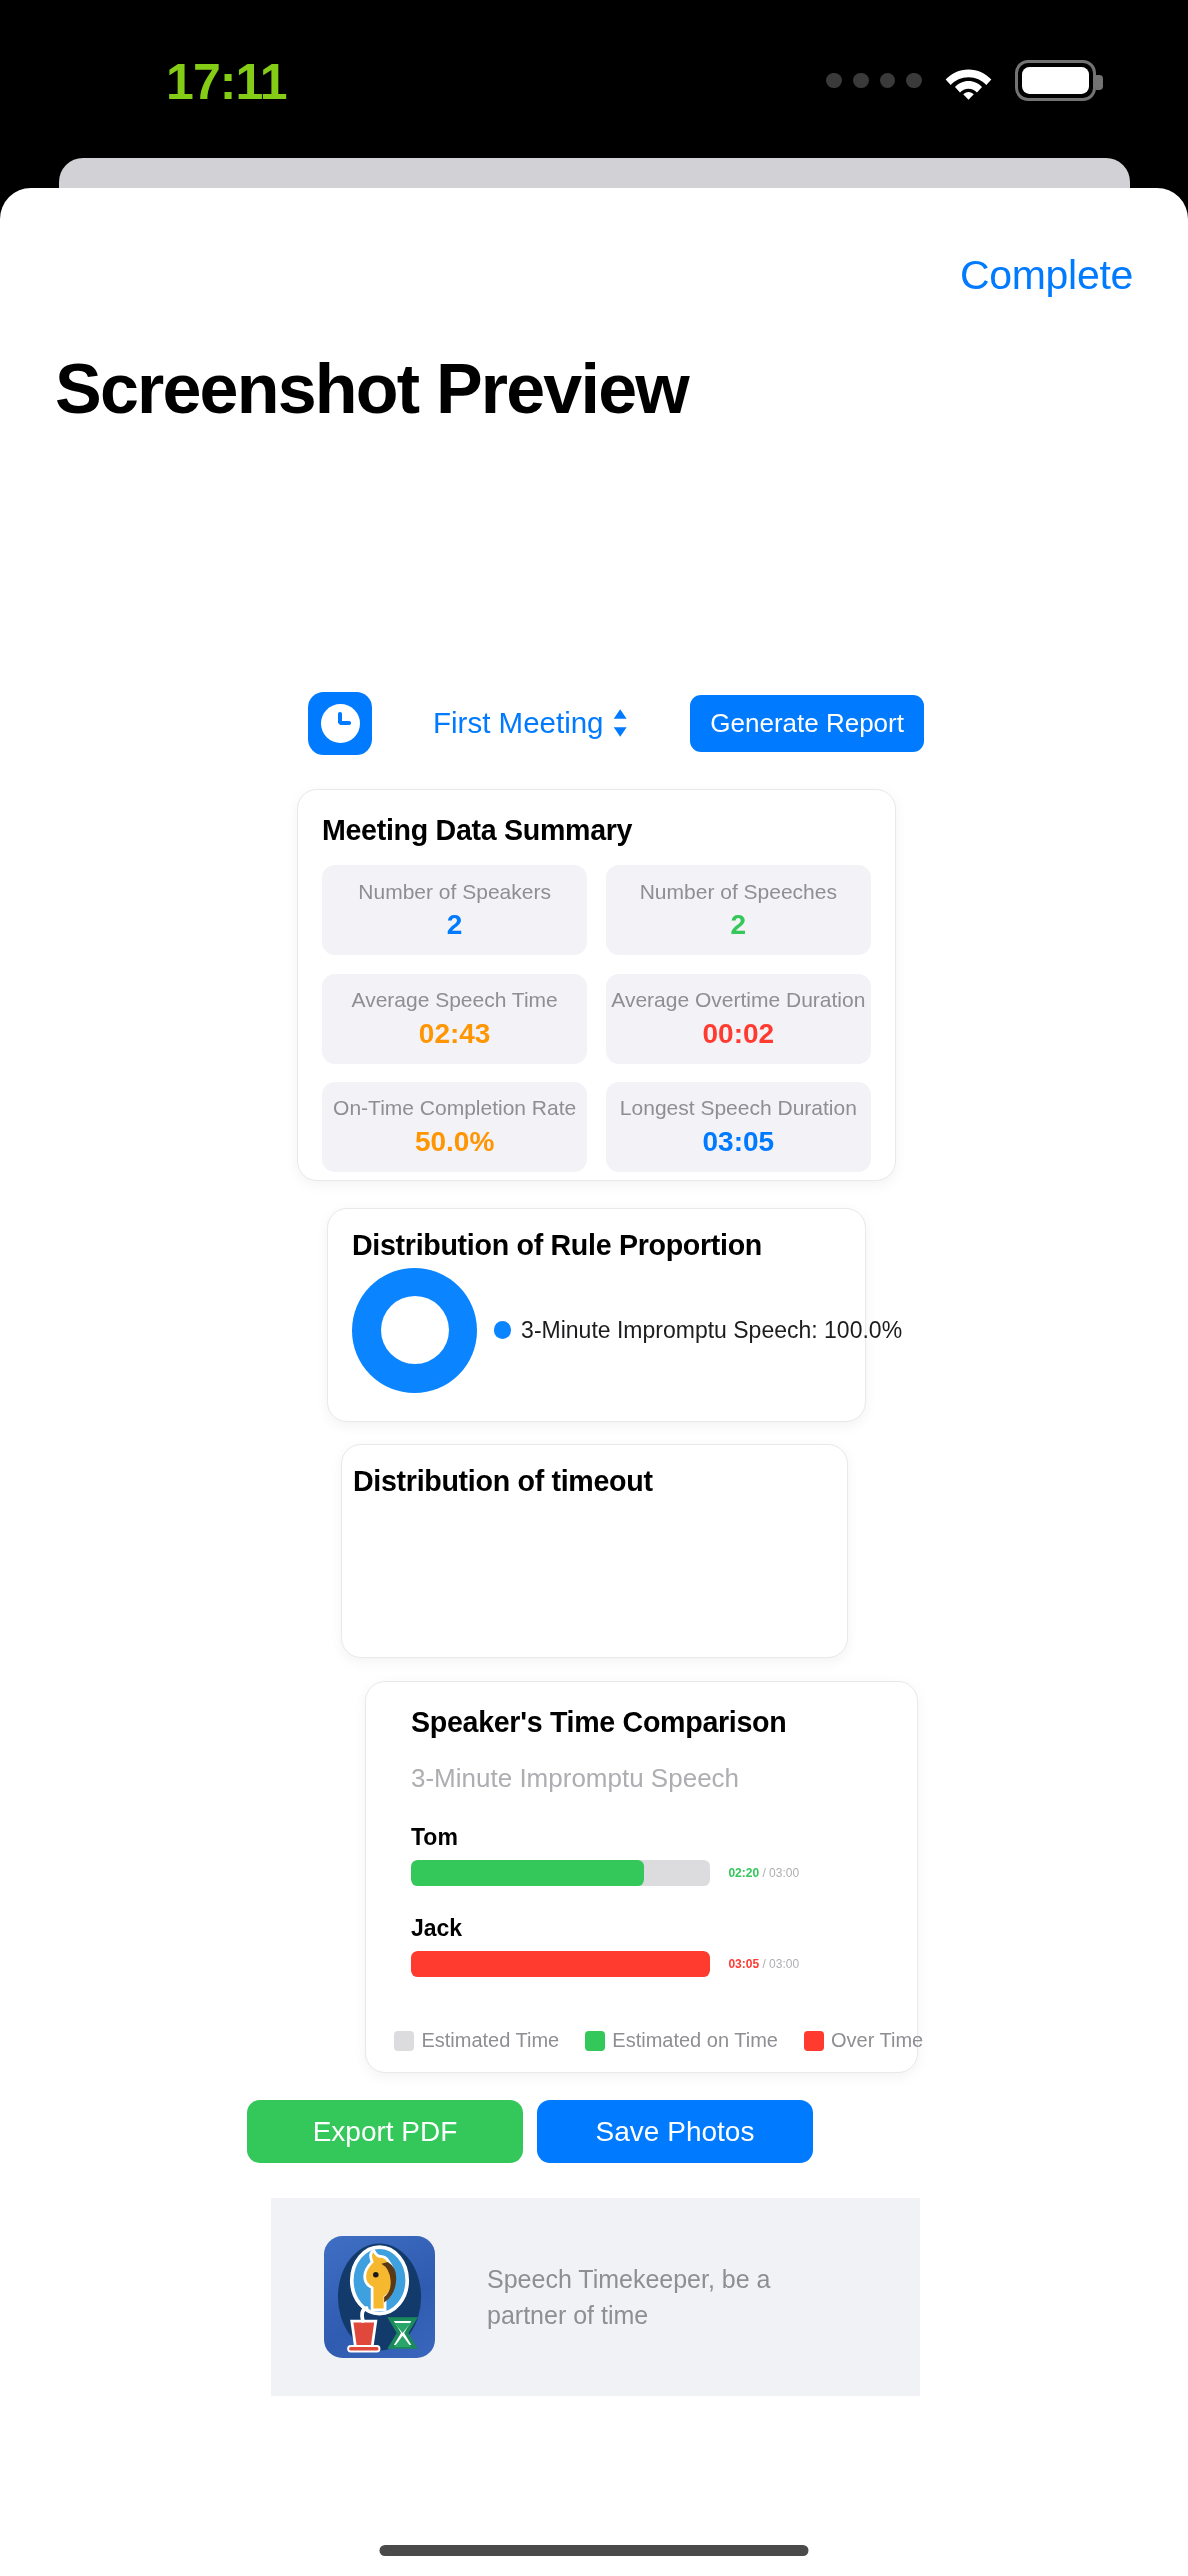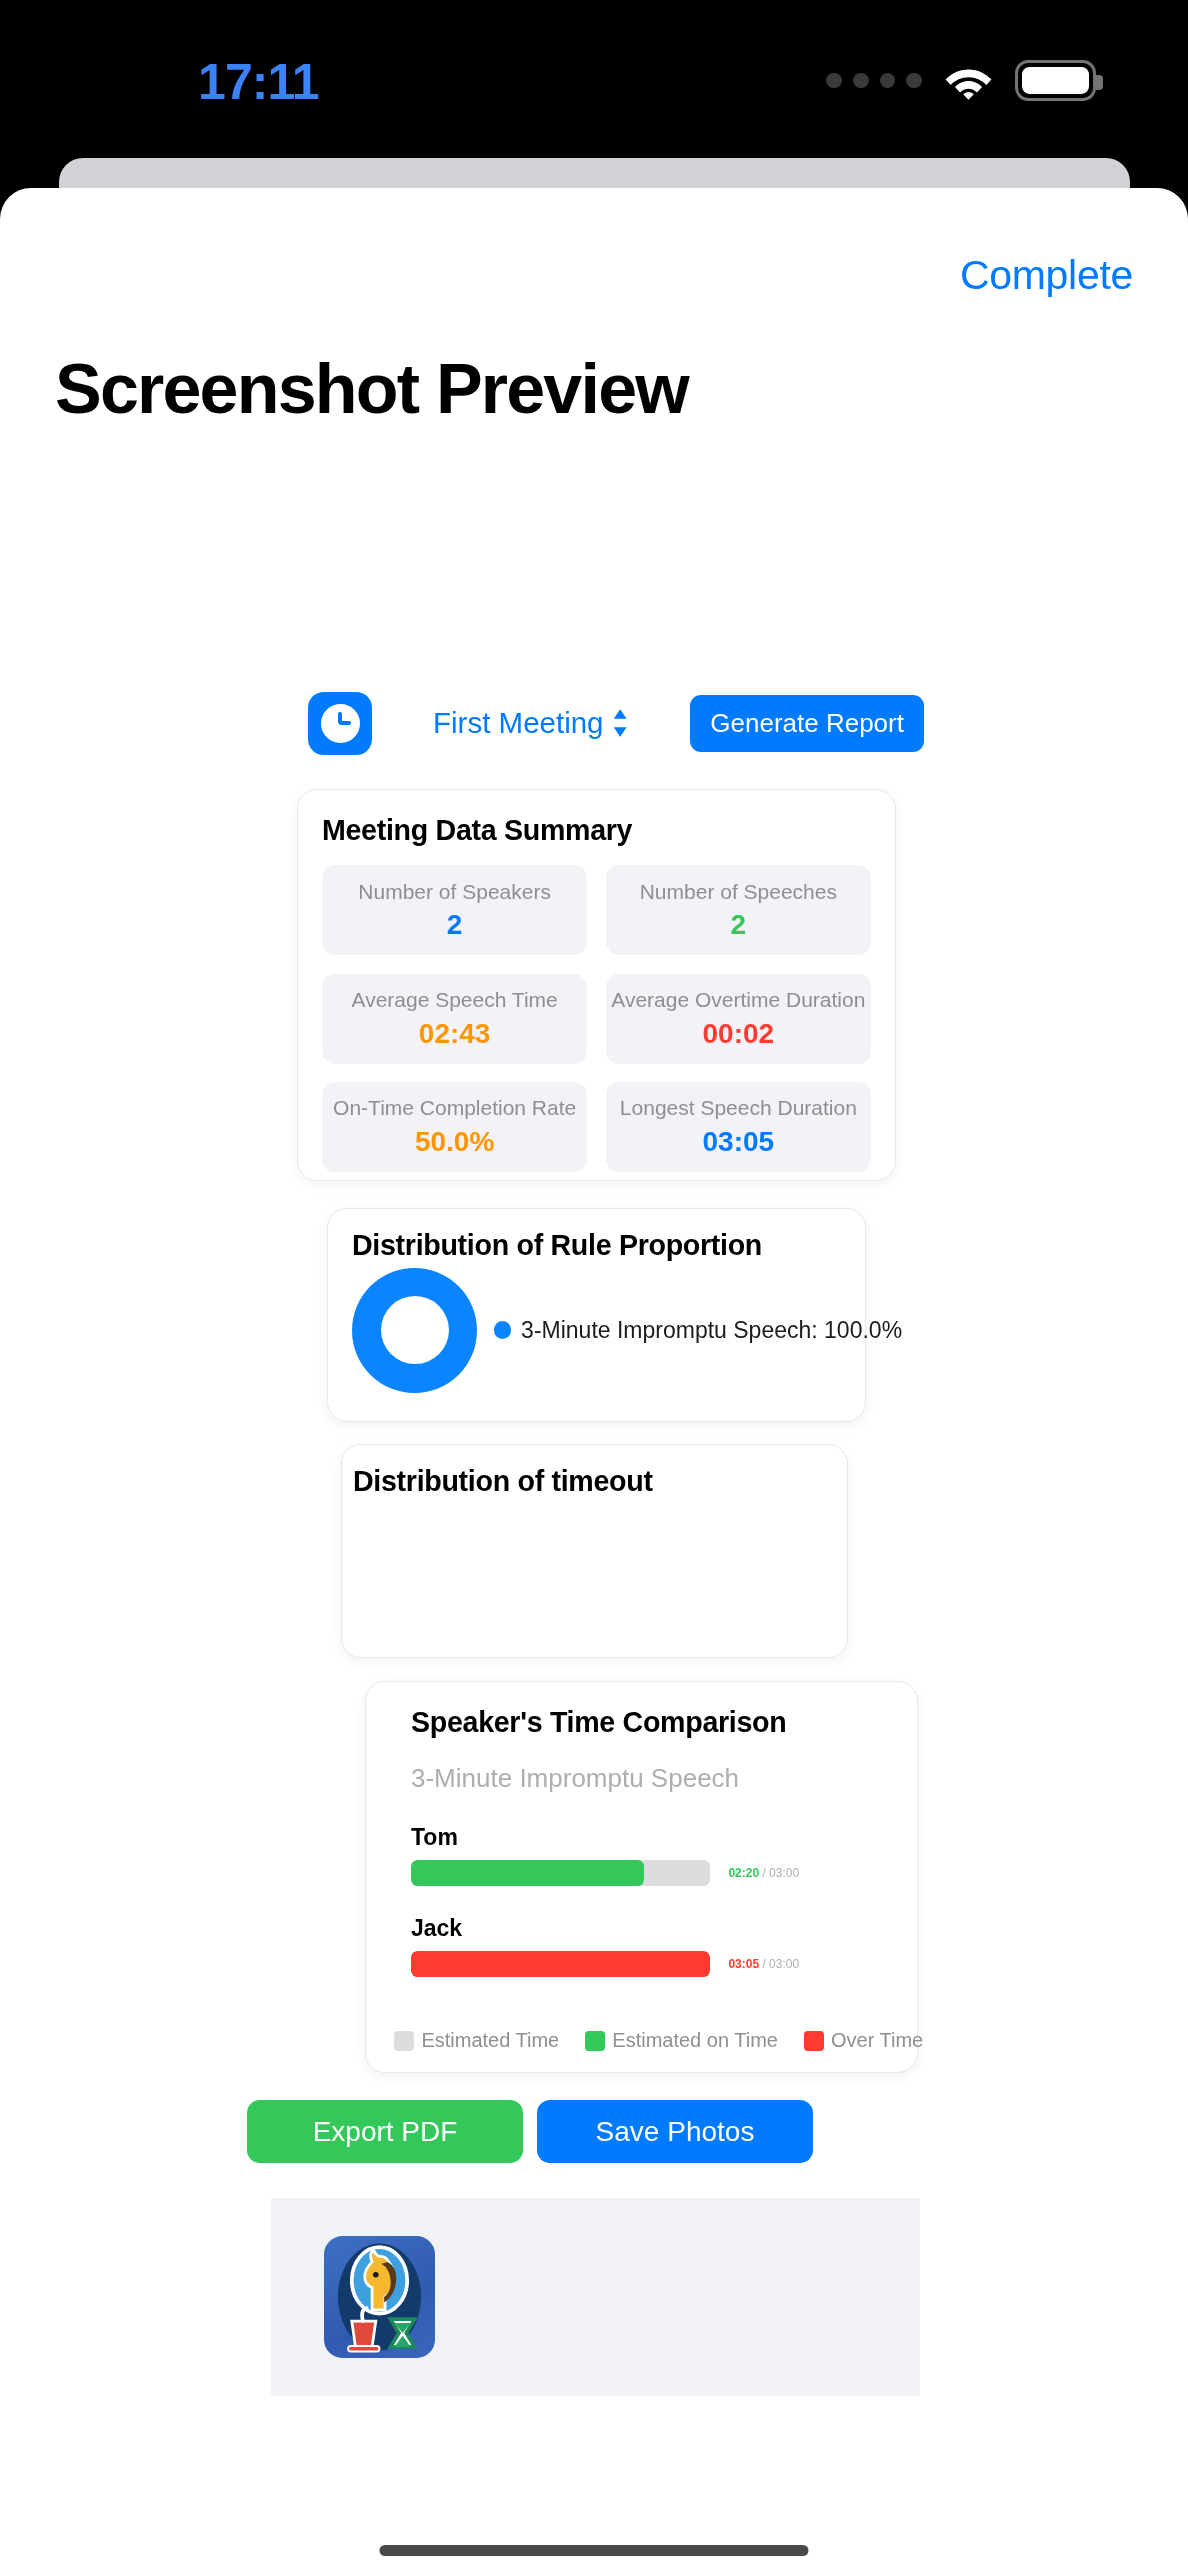--- a/index.html
+++ b/index.html
@@ -11,21 +11,21 @@
   }
   #screen { position: relative; width: 1188px; height: 2576px; background: #000; }
 
   
   .statusbar {
     position: absolute; left: 0; top: 0; width: 1188px; height: 157px;
     color: #fff;
   }
   .sb-time {
     position: absolute; left: 166px; top: 53px;
-    font-size: 50px; font-weight: 600; letter-spacing: -0.9px; color: #3b82f6; margin-left: 32px;
+    font-size: 50px; font-weight: 600; letter-spacing: -0.9px; color: #84cc16;
   }
   .sb-right { position: absolute; right: 92px; top: 60px; display: flex; align-items: center; gap: 20px; }
   .sb-dots { display: flex; gap: 11px; align-items: center; }
   .sb-dots i { width: 15.7px; height: 15.7px; border-radius: 50%; background: #3a3a3a; display:block; }
   .sb-wifi { width: 53px; height: 39px; position: relative; }
   .sb-batt {
     width: 81px; height: 41px; border: 3.7px solid rgba(255,255,255,.45);
     border-radius: 13px; position: relative; padding: 3.7px;
   }
   .sb-batt .fill { width: 100%; height: 100%; background: #fff; border-radius: 7.4px; }
@@ -299,18 +299,19 @@
           <path d="M62 30 q9 5 10 18 q1 12 -7 18 l0 6 q12 -8 13 -24 q1 -14 -9 -20z" fill="#5a3a16"></path>
           <circle cx="56" cy="42" r="3" fill="#1a1a1a"></circle>
           <path d="M30 92 l26 0 l-4 28 l-18 0z" fill="#e0483c" stroke="#fff" stroke-width="3"></path>
           <rect x="26" y="119" width="34" height="6" rx="3" fill="#e0483c" stroke="#fff" stroke-width="2"></rect>
           <path d="M42 92 q-3 -12 4 -14" fill="none" stroke="#fff" stroke-width="4" stroke-linecap="round"></path>
           <path d="M72 90 l26 0 l-9 15 l9 15 l-26 0 l9 -15z" fill="#fff" stroke="#1a8a5a" stroke-width="4"></path>
           <path d="M76 94 l18 0 l-9 11z" fill="#2aa56a"></path>
           <path d="M85 108 l9 12 l-18 0z" fill="#2aa56a"></path>
         </svg>
       </div>
+      <div class="promo-text">Speech Timekeeper, be a partner of time</div>
     </div>
 
     <div class="home-ind"></div>
   </div>
 </div>
 
 
 </body></html>

